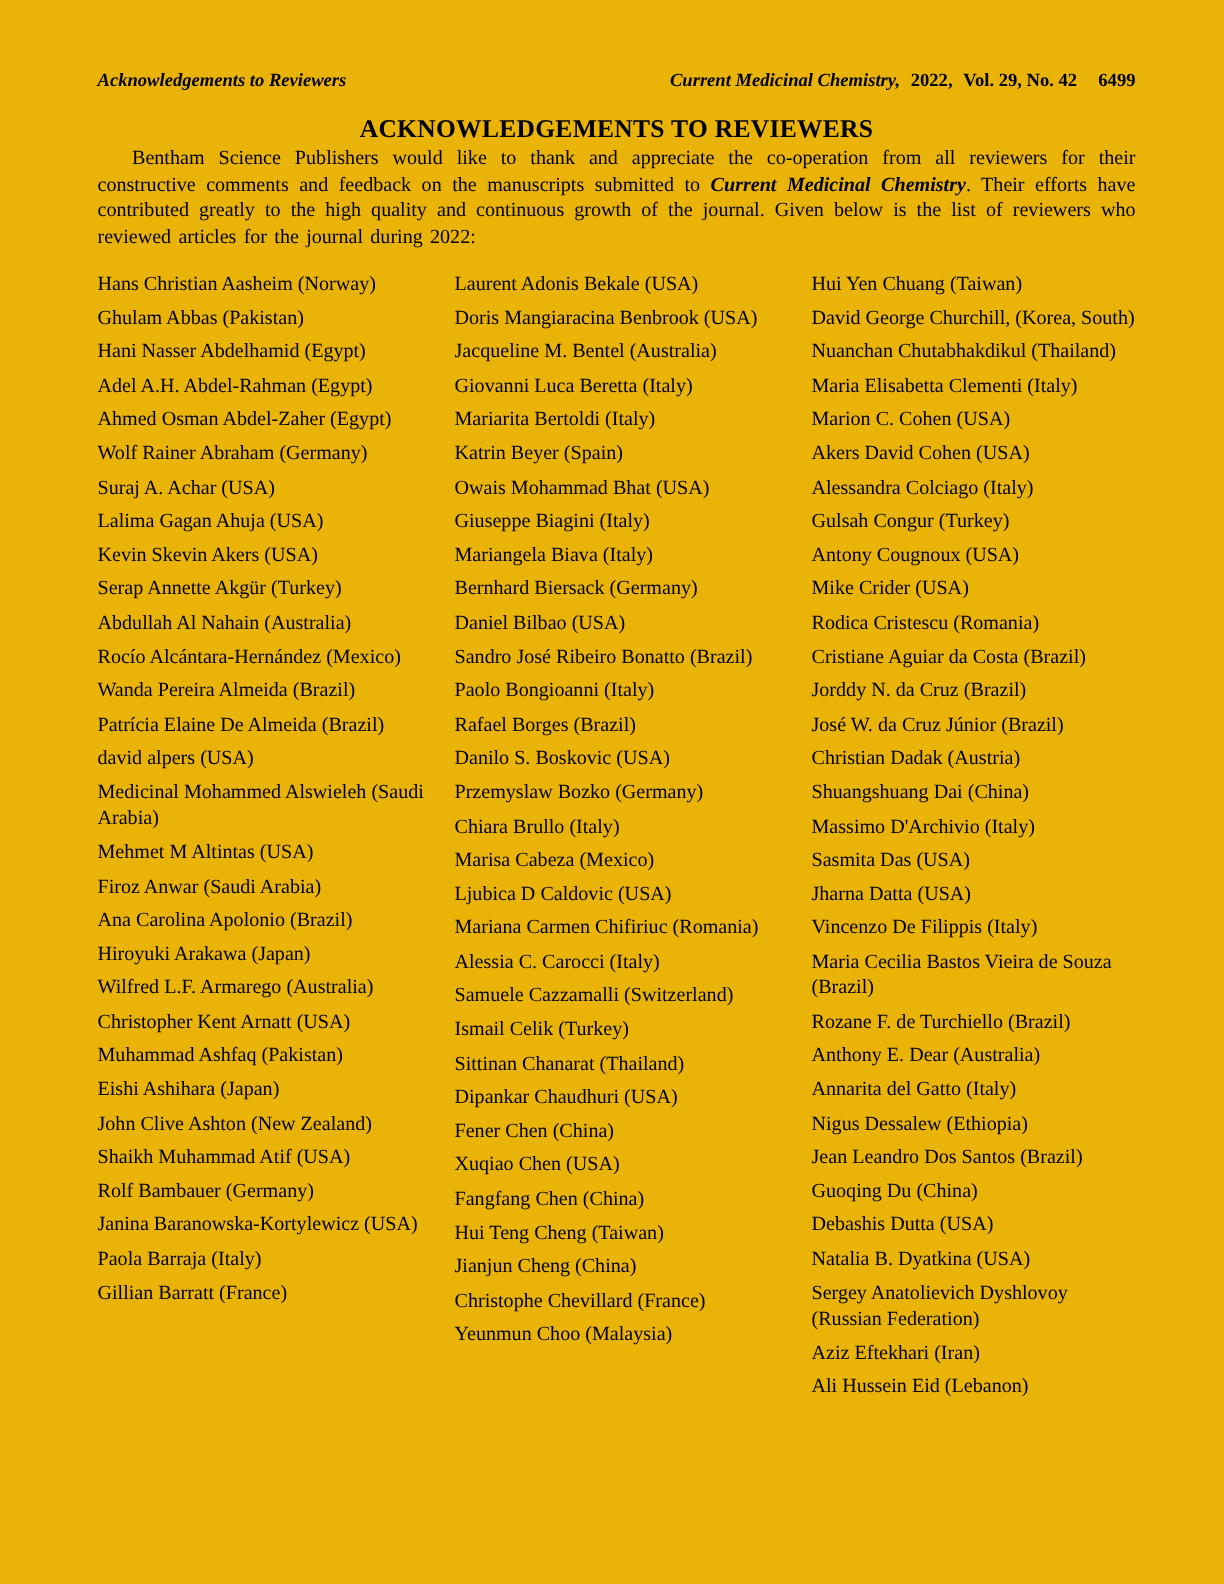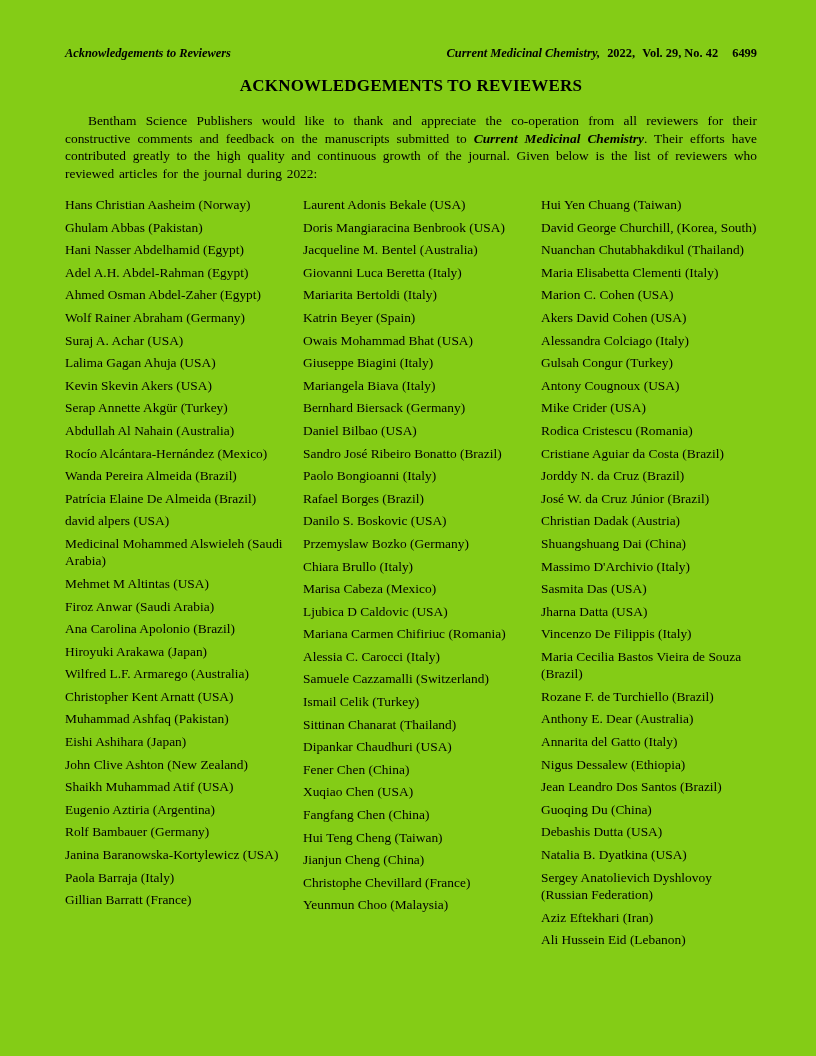--- a/index.html
+++ b/index.html
@@ -2,21 +2,21 @@
 <html><head>
 <meta charset="utf-8">
 <style>
   * { margin: 0; padding: 0; box-sizing: border-box; }
   html, body { background: #ffffff; }
   .page {
     position: relative;
     width: 816px;
     height: 1056px;
     margin: 0 auto;
-    background: #84cc16;
+    background: #eab308;
     color: #000000;
     font-family: "Liberation Serif", "DejaVu Serif", serif;
     padding: 46px 59px 40px 65px;
     overflow: hidden;
   }
   .running-header {
     display: flex;
     justify-content: space-between;
     align-items: baseline;
     font-size: 12.4px;
@@ -31,21 +31,21 @@
   .right-info .volume { margin-left: 4px; }
   .right-info .page-num { font-style: normal; margin-left: 11px; }
   .doc-title {
     margin-top: 15px;
     text-align: center;
     font-size: 17px;
     font-weight: bold;
     letter-spacing: 0.2px;
   }
   .intro {
-    margin-top: 16px;
+    margin-top: 0;
     font-size: 13.4px;
     line-height: 17.5px;
     text-align: justify;
     text-indent: 23px;
     word-spacing: 1.5px;
   }
   .intro .emph { font-weight: bold; font-style: italic; }
   .columns {
     margin-top: 14px;
     display: flex;
@@ -101,21 +101,20 @@
         <p class="entry">Mehmet M Altintas (USA)</p>
         <p class="entry">Firoz Anwar (Saudi Arabia)</p>
         <p class="entry">Ana Carolina Apolonio (Brazil)</p>
         <p class="entry">Hiroyuki Arakawa (Japan)</p>
         <p class="entry">Wilfred L.F. Armarego (Australia)</p>
         <p class="entry">Christopher Kent Arnatt (USA)</p>
         <p class="entry">Muhammad Ashfaq (Pakistan)</p>
         <p class="entry">Eishi Ashihara (Japan)</p>
         <p class="entry">John Clive Ashton (New Zealand)</p>
         <p class="entry">Shaikh Muhammad Atif (USA)</p>
-        <p class="entry">Eugenio Aztiria (Argentina)</p>
         <p class="entry">Rolf Bambauer (Germany)</p>
         <p class="entry">Janina Baranowska-Kortylewicz (USA)</p>
         <p class="entry">Paola Barraja (Italy)</p>
         <p class="entry">Gillian Barratt (France)</p>
       </div>
     <div class="col">
         <p class="entry">Laurent Adonis Bekale (USA)</p>
         <p class="entry">Doris Mangiaracina Benbrook (USA)</p>
         <p class="entry">Jacqueline M. Bentel (Australia)</p>
         <p class="entry">Giovanni Luca Beretta (Italy)</p>

